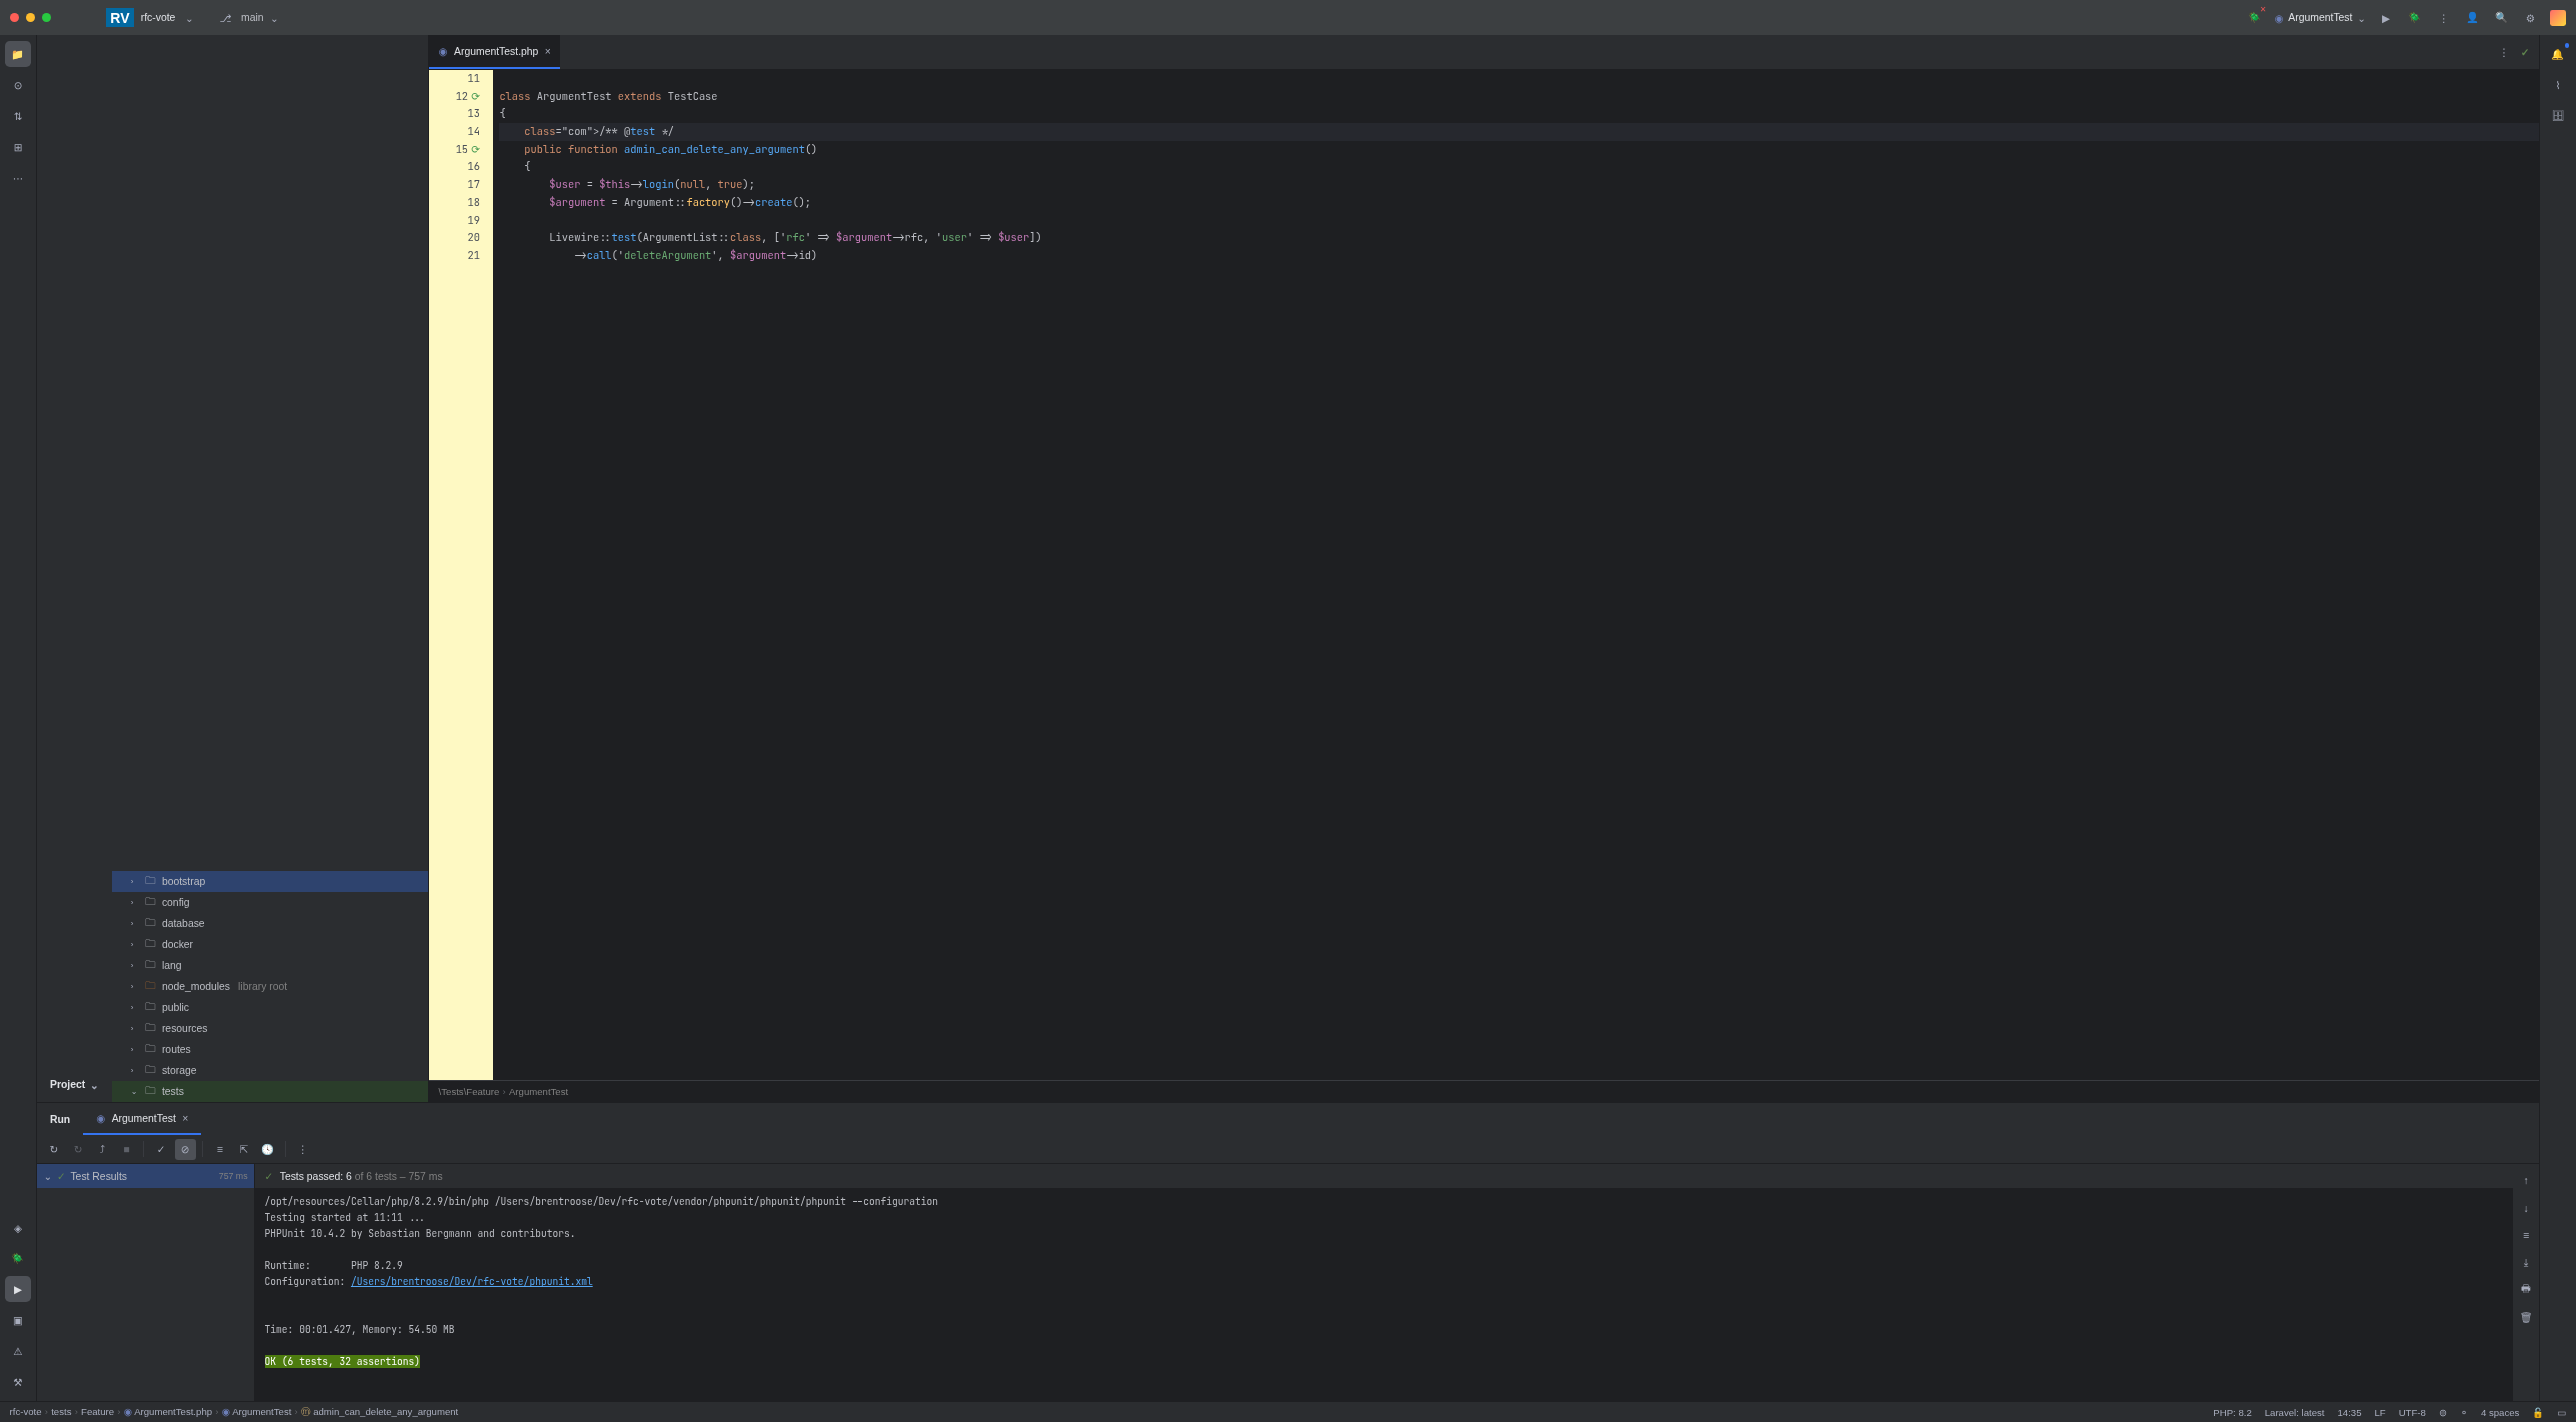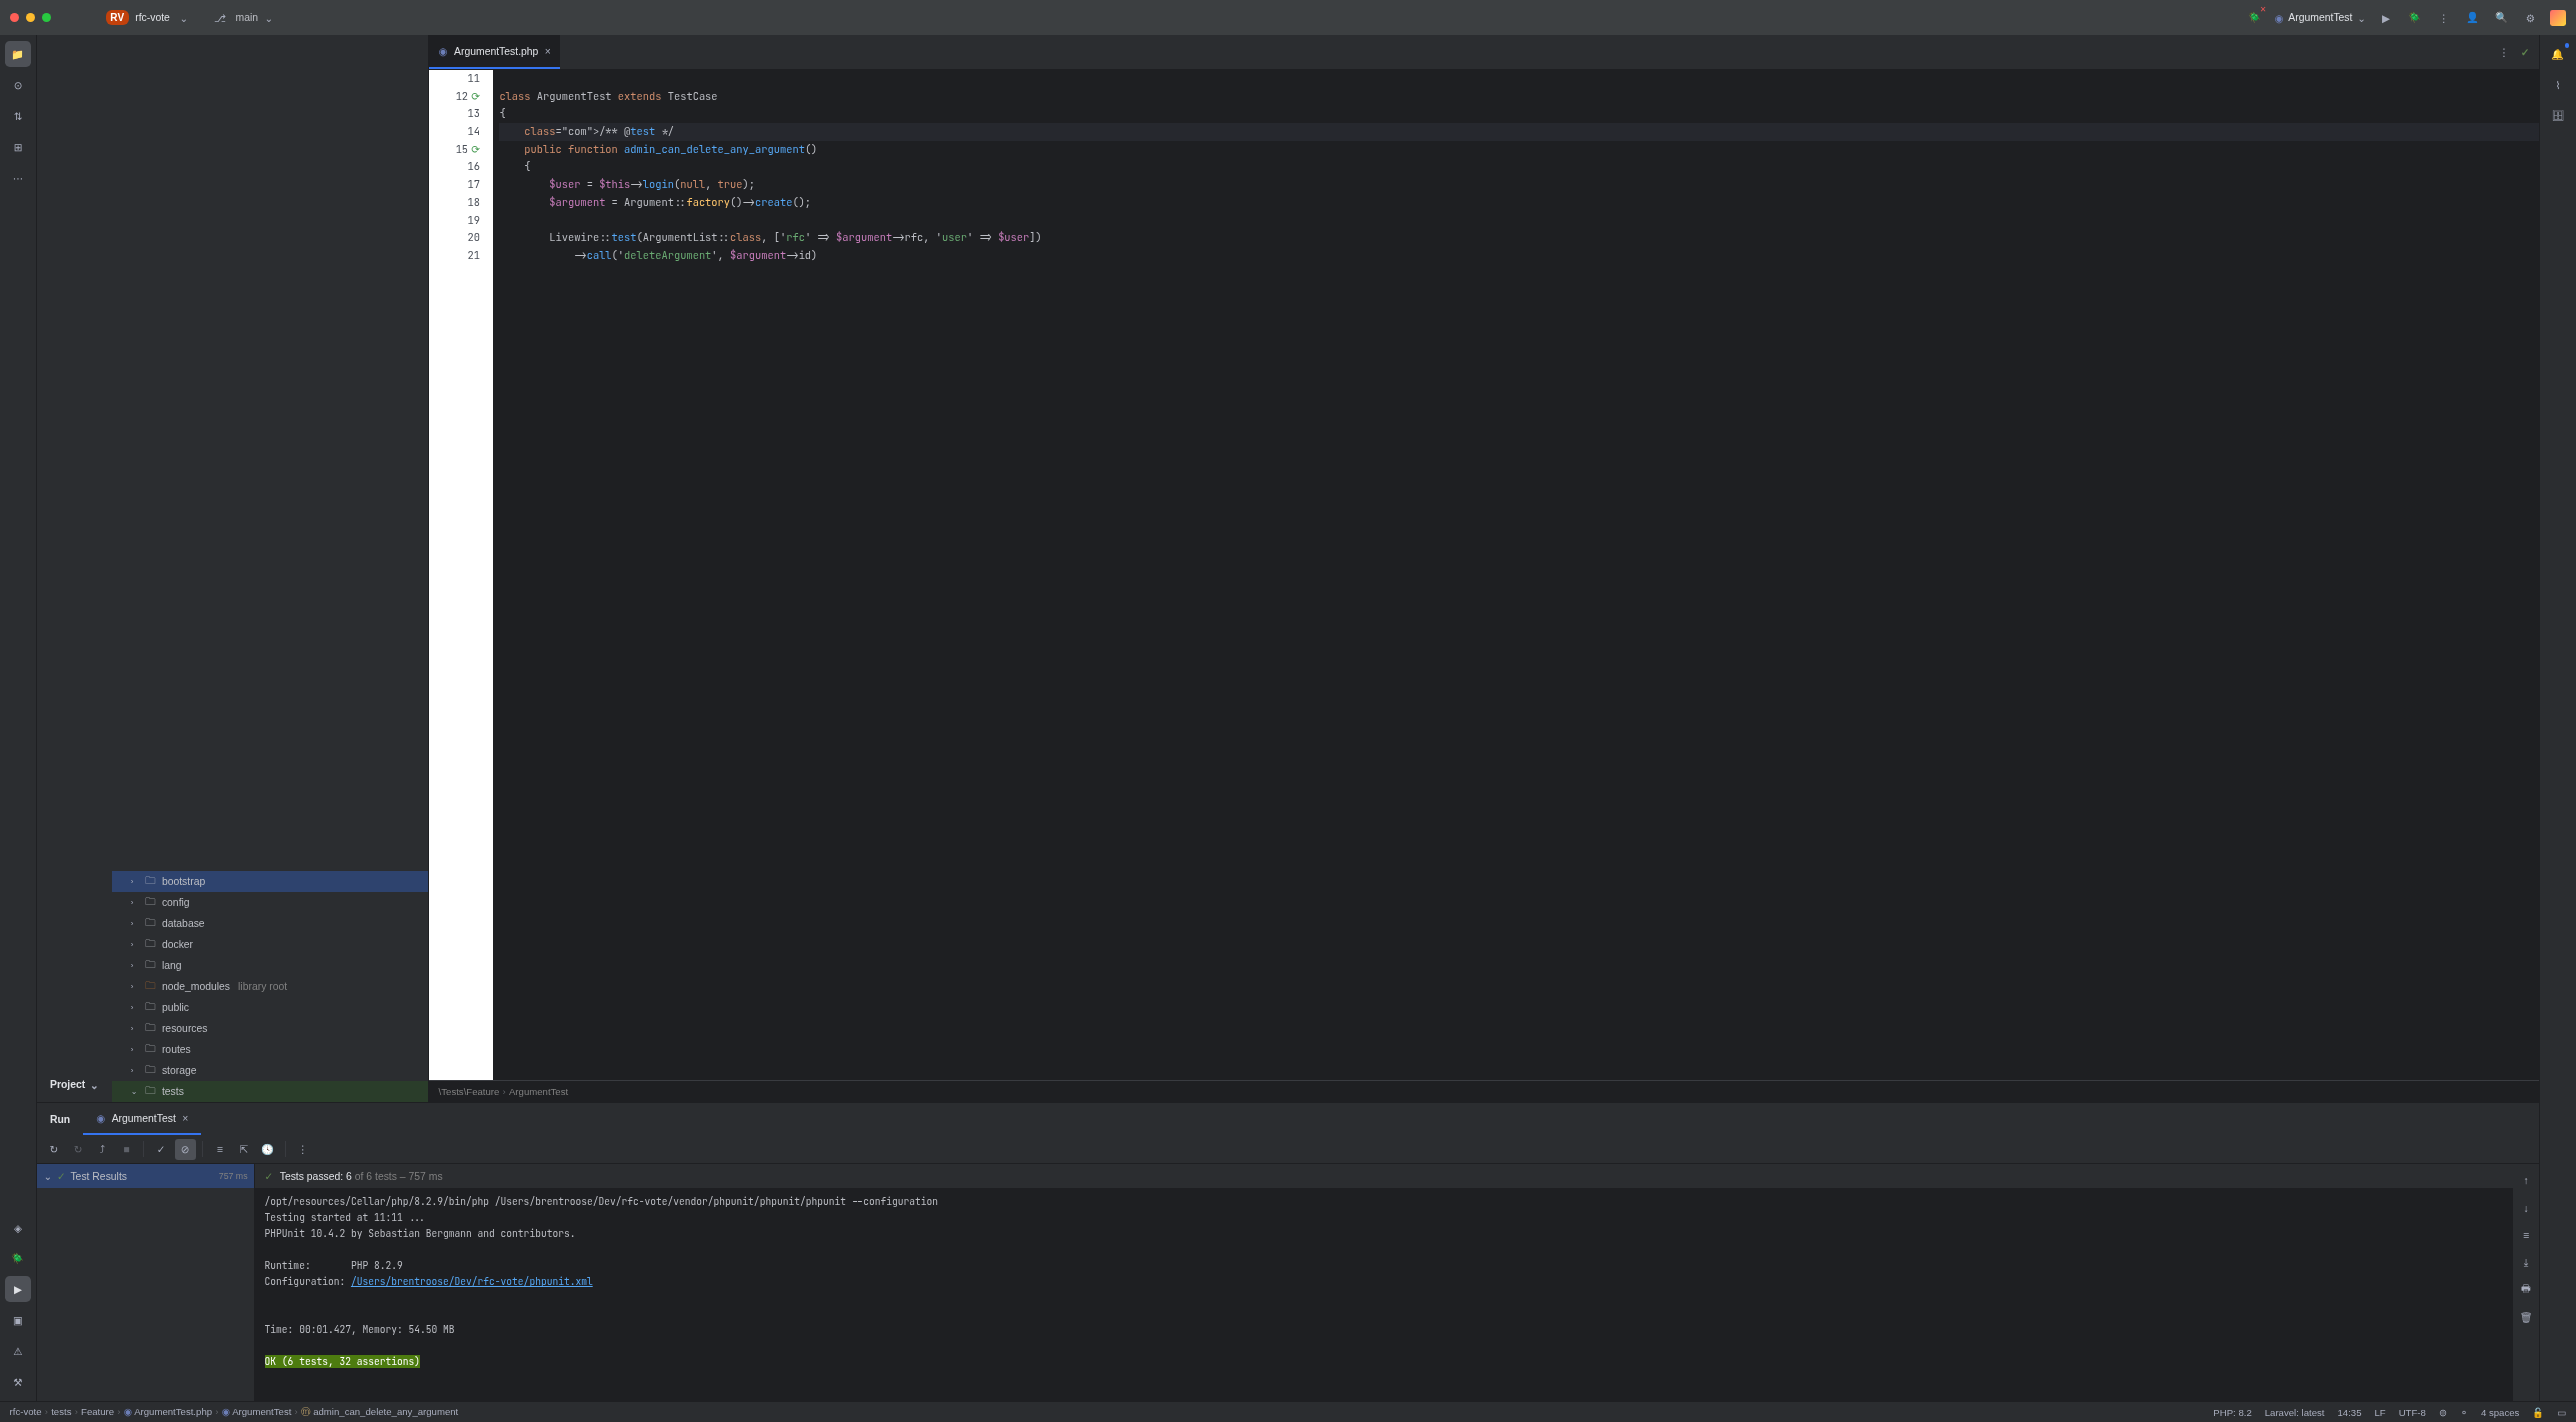--- a/index.html
+++ b/index.html
@@ -21,25 +21,25 @@
       align-items: center;
       padding: 0 9.6px;
       gap: 6.4px;
     }
     .traffic-lights { display: flex; gap: 6.4px; margin-right: 48px; }
     .tl { width: 9.6px; height: 9.6px; border-radius: 50%; }
     .tl-red { background: #ff5f57; }
     .tl-yellow { background: #febc2e; }
     .tl-green { background: #28c840; }
     .project-badge {
-      background: #c2410c;
+      background: #0369a1;
       color: #fff;
       padding: 1.6px 4.8px;
-      border-radius: 6px;
-      font-size: 10px;
+      border-radius: 0;
+      font-size: 14px;
       font-weight: 600;
     }
     .project-name { color: #dfe1e5; margin-right: 3.2px; }
     .chevron-icon::after { content: "⌄"; color: #a8adbd; }
     .branch-icon::before { content: "⎇"; margin-right: 3.2px; color: #a8adbd; }
     .titlebar-center { flex: 1; }
     .titlebar-right { display: flex; align-items: center; gap: 11.2px; }
     .bug-badge { position: relative; }
     .bug-badge::after { content: "✕"; position: absolute; top: -3.2px; right: -3.2px; color: #e55353; font-size: 8px; }
     .run-config { display: flex; align-items: center; gap: 4.8px; color: #dfe1e5; }
@@ -120,21 +120,21 @@
       color: #dfe1e5;
     }
     .php-icon { color: #6c7eb7; }
     .close-x { color: #a8adbd; cursor: pointer; }
     .tabs-right { margin-left: auto; display: flex; align-items: center; gap: 8px; padding-right: 9.6px; color: #a8adbd; }
     .check-green { color: #5f864d; font-weight: bold; }
     
     .code-area { flex: 1; display: flex; background: #1e1f22; font-family: "JetBrains Mono", Consolas, monospace; font-size: 10.4px; overflow: hidden; }
     .gutter {
       width: 64px;
-      background: #ffffff;
+      background: #fef9c3;
       text-align: right;
       padding-right: 13px;
       color: #4b5059;
       line-height: 17.7px;
     }
     .gutter-line { height: 17.7px; display: flex; justify-content: flex-end; align-items: center; gap: 3.2px; }
     .gutter-mark { color: #499c54; }
     .code { flex: 1; line-height: 17.7px; white-space: pre; padding-left: 6.4px; }
     .code-line { height: 17.7px; }
     .code-line.current { background: #26282e; }

